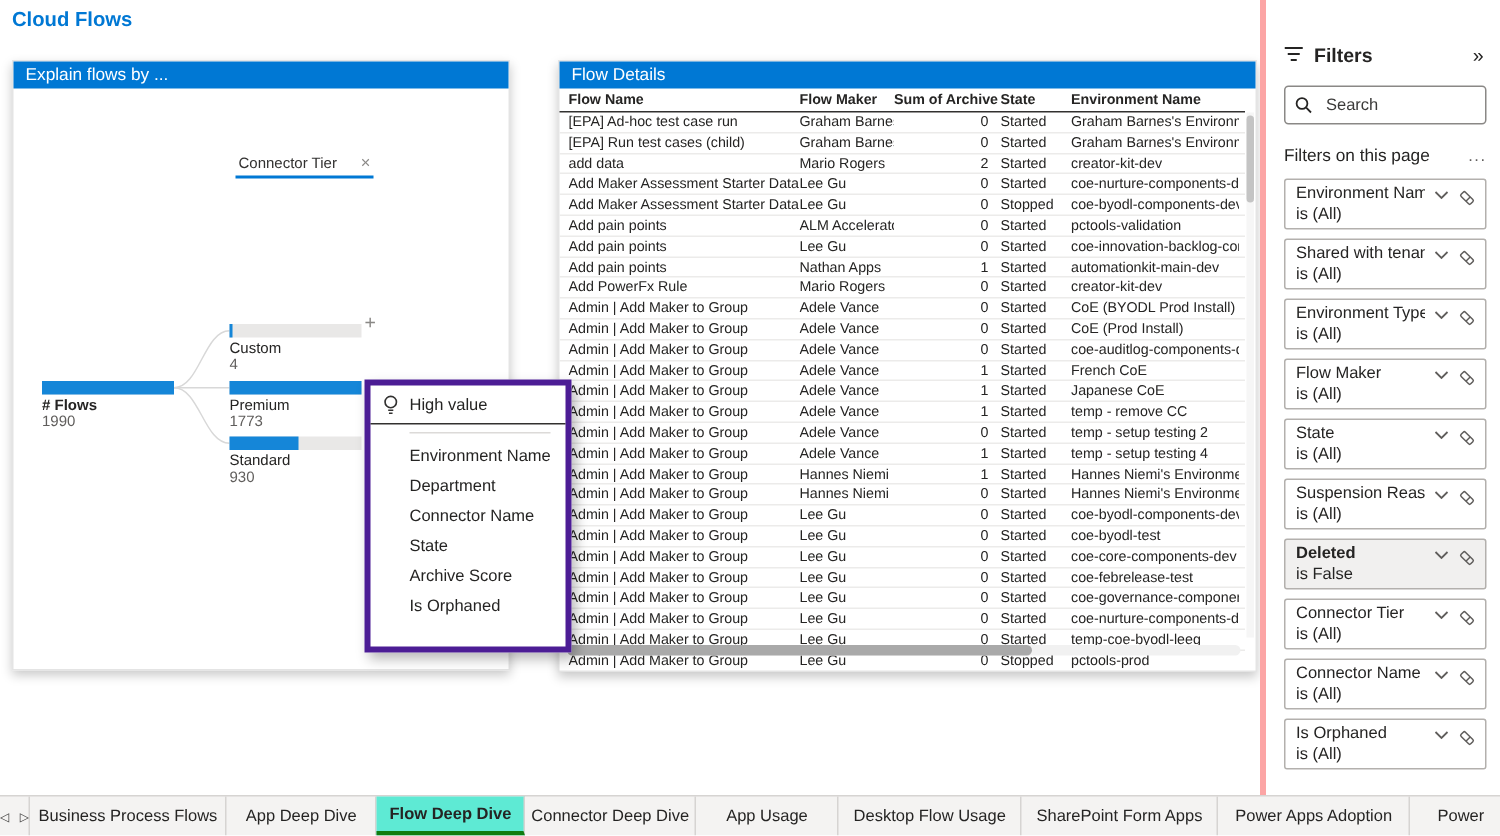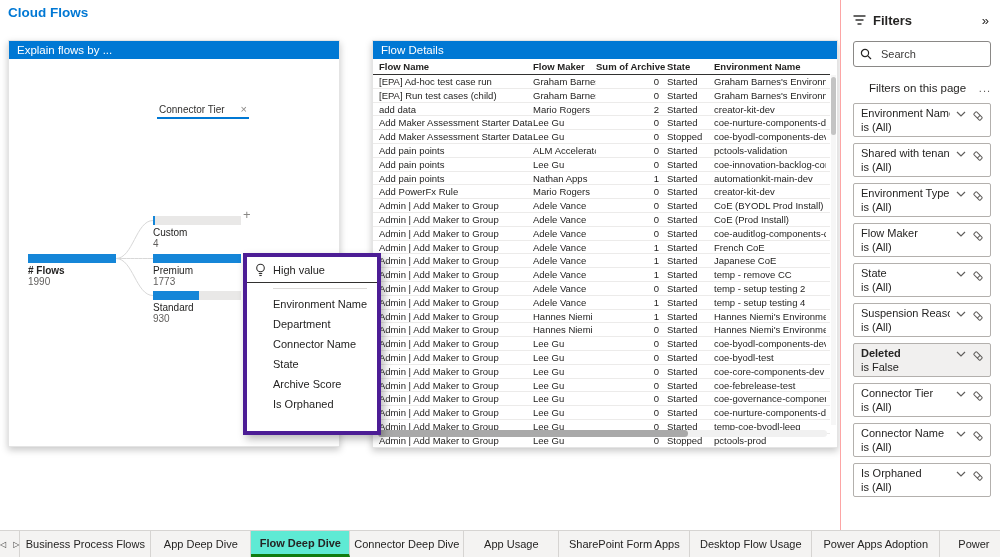--- a/index.html
+++ b/index.html
@@ -47,31 +47,31 @@
   .tbl-row { height:13.8px; line-height:13px; font-size:9.5px; border-bottom:1px solid #ECEBEA; }
   .cell { white-space:nowrap; overflow:hidden; padding-right:4px; }
   .cell.c-score { text-align:right; padding-right:8px; }
   .vscroll { position:absolute; right:1px; top:34px; bottom:22px; width:5px; background:#F6F6F6; }
   .vscroll .thumb { width:5px; height:58px; margin-top:2px; background:#C4C4C4; border-radius:3px; }
   .hscroll { position:absolute; left:5px; right:10px; top:389px; height:7px; background:#F1F1F1; border-radius:4px; }
   .hscroll .thumb { width:310px; height:7px; background:#A9A9A9; border-radius:4px; }
 
   
   .filter-pane { position:absolute; left:840px; top:0; width:160px; height:530px;
-                 background:#fff; border-left:1px solid #fca5a5; padding:0 9px 0 12px; }
+                 background:#fff; border-left:4px solid #fca5a5; padding:16px 9px 0 12px; }
   .fp-header { display:flex; align-items:center; margin-top:10px; height:20px; }
   .fp-header .fp-title { font-size:13px; font-weight:bold; margin-left:7px; flex:1; }
   .fp-header .fp-collapse { font-size:13px; color:#252423; padding-right:2px; }
   .fp-search { margin-top:11px; height:26px; border:1px solid #8A8886; border-radius:3px;
                display:flex; align-items:center; padding:0 6px; }
   .fp-search input { border:none; outline:none; width:100px; font-size:11px; margin-left:7px;
                      font-family:"Liberation Sans",sans-serif; color:#252423; background:transparent; }
   .fp-search input::placeholder { color:#3B3A39; }
   .fp-section { display:flex; align-items:center; margin-top:15px; margin-bottom:9px; }
-  .fp-section .fs-label { flex:1; font-size:11.5px; color:#252423;margin-left:16px; }
+  .fp-section .fs-label { flex:1; font-size:11.5px; color:#252423; }
   .fp-section .fs-more { font-size:11px; color:#605E5C; letter-spacing:1px; }
   .filter-card { position:relative; border:1px solid #B3B0AD; border-radius:2px; height:34px;
                  padding:3px 40px 0 7px; margin-bottom:6px; background:#fff; }
   .filter-card .fc-title { font-size:11px; color:#252423; white-space:nowrap; overflow:hidden; line-height:13px; }
   .filter-card .fc-value { font-size:11px; color:#252423; line-height:14px; }
   .filter-card.applied { background:#F1F0EF; }
   .filter-card.applied .fc-title { font-weight:bold; }
   .fc-chevron { position:absolute; right:24px; top:7px; }
   .fc-eraser  { position:absolute; right:6px;  top:6px; }
 
@@ -581,18 +581,18 @@
   <div class="nav-arrows">
     <span>◁</span>
     <span>▷</span>
   </div>
   <div id="tabs" style="display:flex; flex:1;">
       <div class="tab" style="width: 131px;">Business Process Flows</div>
       <div class="tab" style="width: 100px;">App Deep Dive</div>
       <div class="tab active" style="width: 99px;">Flow Deep Dive</div>
       <div class="tab" style="width: 114px;">Connector Deep Dive</div>
       <div class="tab" style="width: 95px;">App Usage</div>
+      <div class="tab" style="width: 122px;">Desktop Flow Usage</div>
       <div class="tab" style="width: 131px;">SharePoint Form Apps</div>
-      <div class="tab" style="width: 122px;">Desktop Flow Usage</div>
       <div class="tab" style="width: 128px;">Power Apps Adoption</div>
       <div class="tab clipped" style="width: 90px;">Power</div>
     </div>
 </div>
 
 </body></html>

